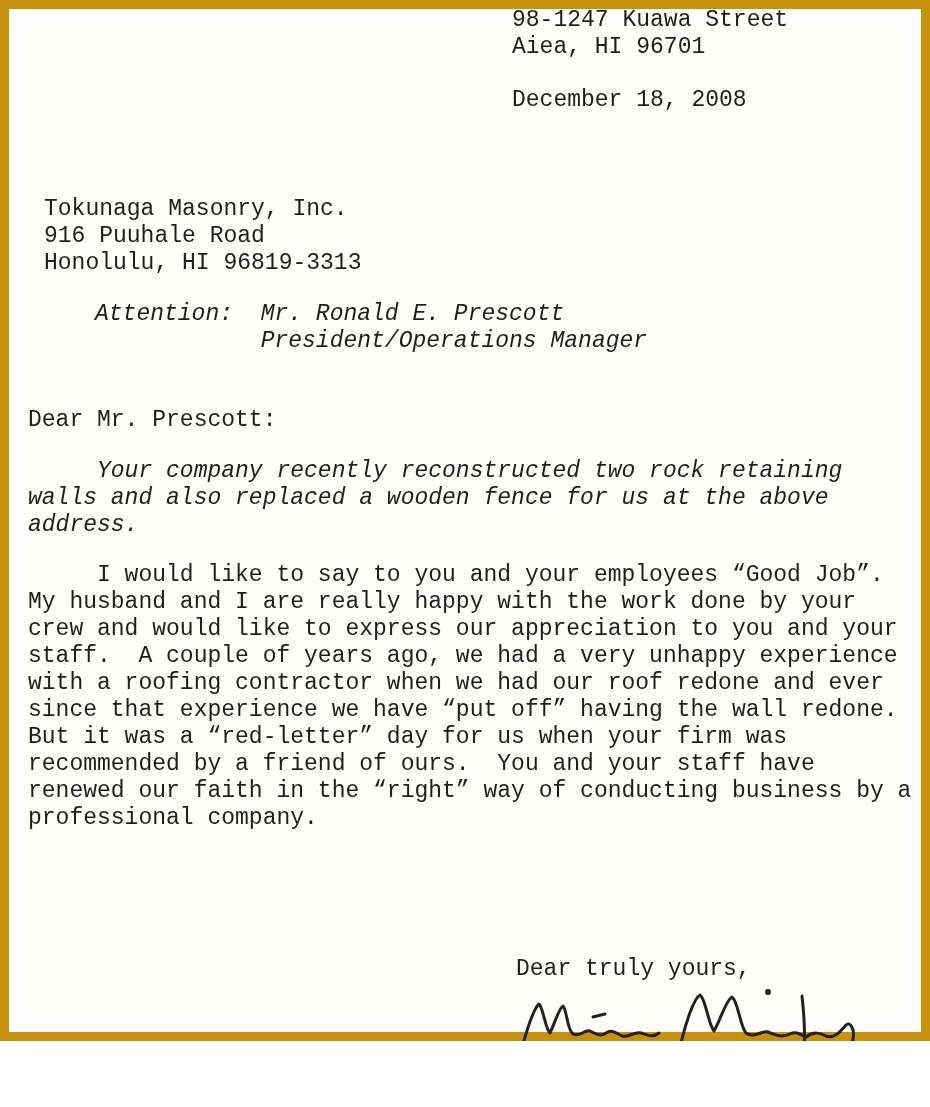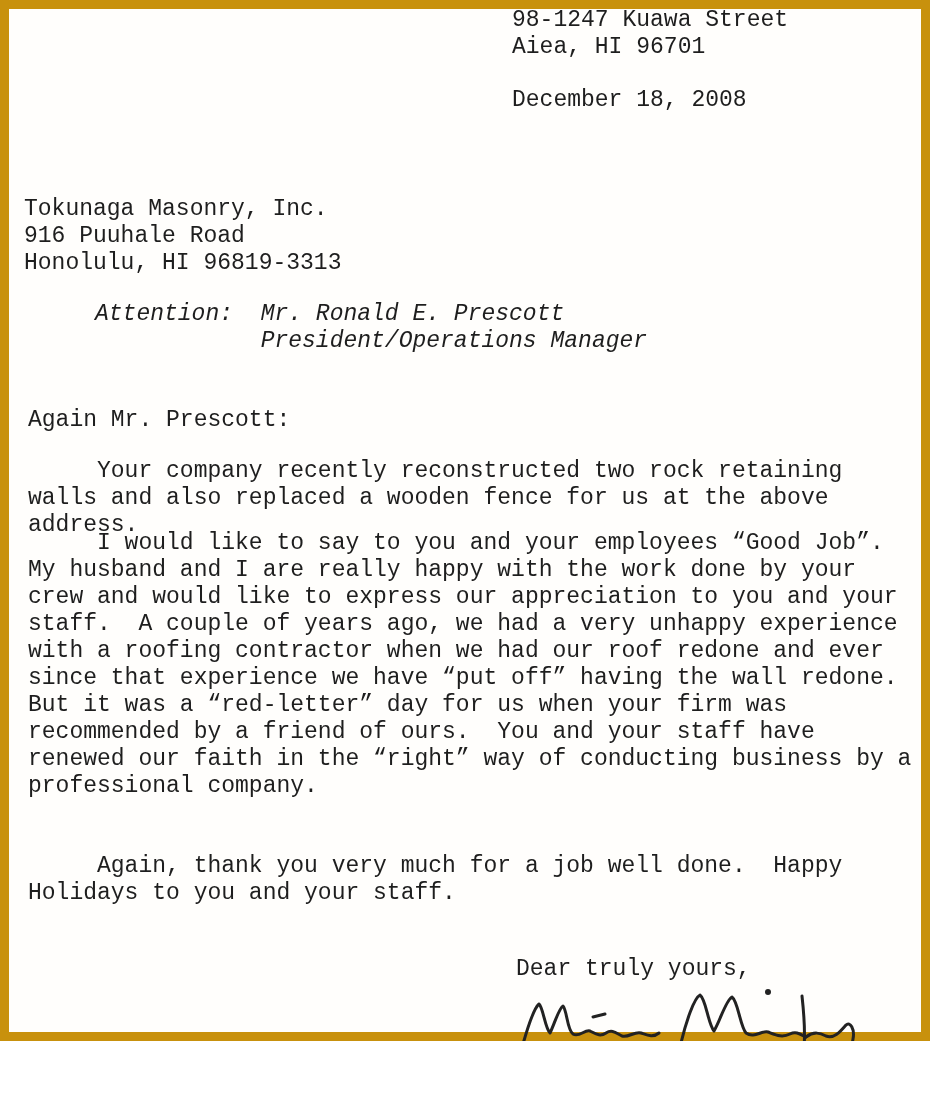--- a/index.html
+++ b/index.html
@@ -53,46 +53,44 @@
 
 <div class="page">
 
   <div class="frame"></div>
 
   <div class="txt" style="left:512px; top:7px;">98-1247 Kuawa Street
 Aiea, HI 96701</div>
 
   <div class="txt" style="left:512px; top:87px;text-align:right;">December 18, 2008</div>
 
-  <div class="txt" style="left:24px; top:196px;">Tokunaga Masonry, Inc.
+  <div class="txt" style="left:44px; top:196px;">Tokunaga Masonry, Inc.
 916 Puuhale Road
 Honolulu, HI 96819-3313</div>
 
   <div class="txt" style="left:95px; top:301px;font-style:italic;">Attention:  Mr. Ronald E. Prescott
             President/Operations Manager</div>
 
-  <div class="txt" style="left:28px; top:407px;">Again Mr. Prescott:</div>
+  <div class="txt" style="left:28px; top:407px;">Dear Mr. Prescott:</div>
 
-  <div class="txt" style="left:28px; top:458px;">     Your company recently reconstructed two rock retaining
+  <div class="txt" style="left:28px; top:458px;font-style:italic;">     Your company recently reconstructed two rock retaining
 walls and also replaced a wooden fence for us at the above
 address.</div>
 
-  <div class="txt" style="left:28px; top:530px;">     I would like to say to you and your employees “Good Job”.
+  <div class="txt" style="left:28px; top:562px;">     I would like to say to you and your employees “Good Job”.
 My husband and I are really happy with the work done by your
 crew and would like to express our appreciation to you and your
 staff.  A couple of years ago, we had a very unhappy experience
 with a roofing contractor when we had our roof redone and ever
 since that experience we have “put off” having the wall redone.
 But it was a “red-letter” day for us when your firm was
 recommended by a friend of ours.  You and your staff have
 renewed our faith in the “right” way of conducting business by a
 professional company.</div>
 
-  <div class="txt" style="left:28px; top:853px;">     Again, thank you very much for a job well done.  Happy
-Holidays to you and your staff.</div>
 
   <div class="txt" style="left:516px; top:956px;">Dear truly yours,</div>
 
   <div class="sig" aria-label="Marian Matsumiya handwritten signature">
     <svg viewBox="0 0 370 88" xmlns="http://www.w3.org/2000/svg">
 
       <path d="M 18 64
                C 22 50 29 28 34 24
                C 38 27 40 48 45 53
                C 49 45 54 28 58 26

